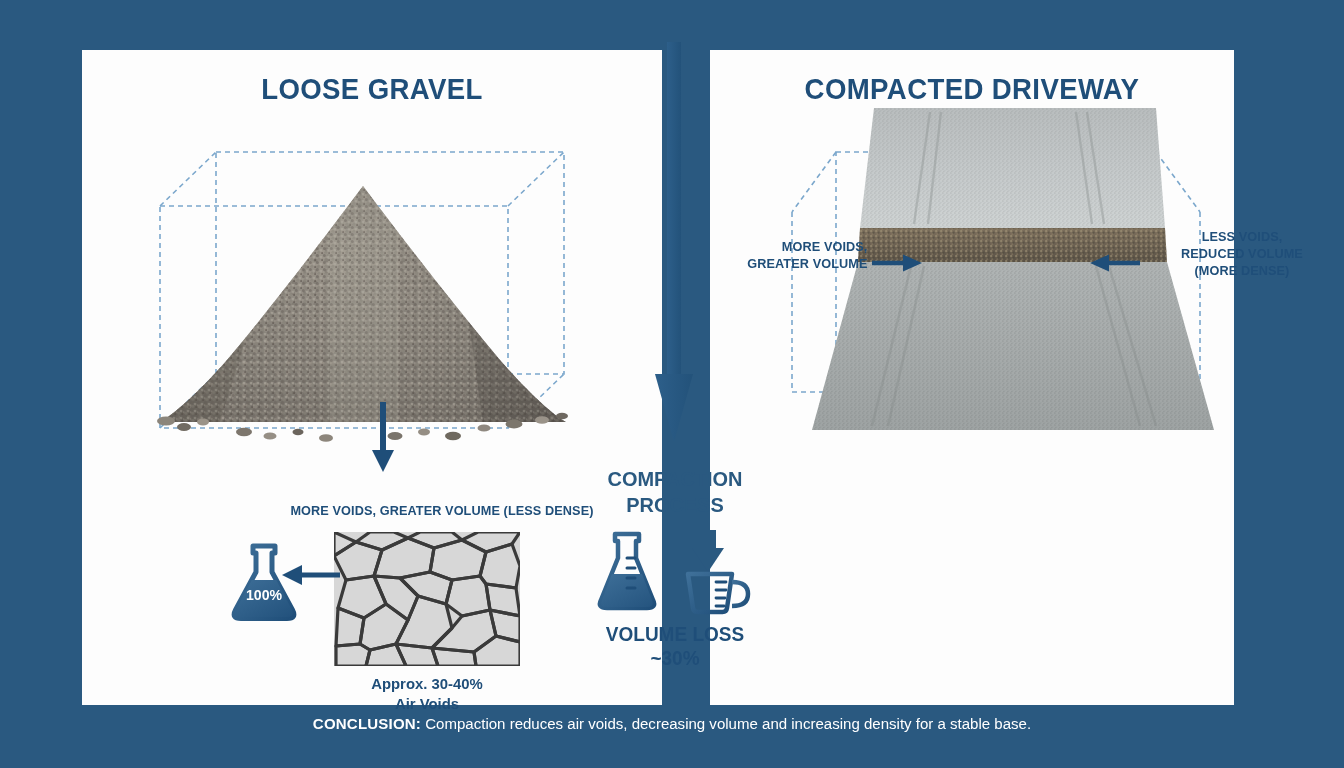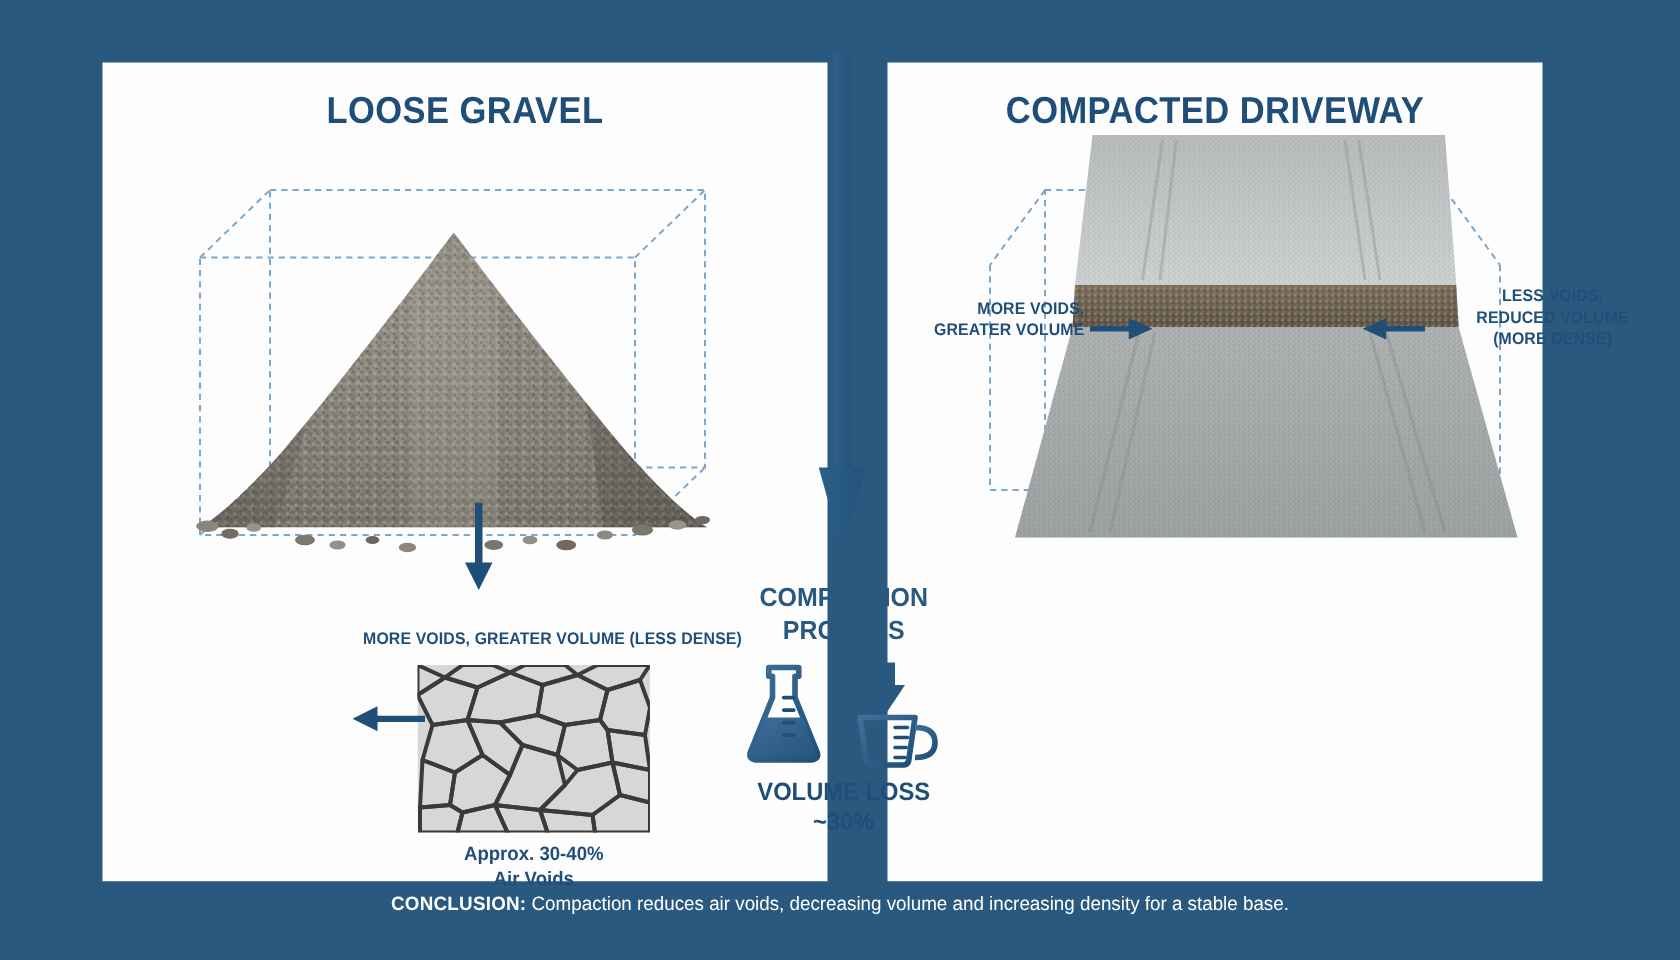--- a/index.html
+++ b/index.html
@@ -236,20 +236,38 @@
     </div>
 
     <div class="voidcap" id="cap-left">Approx. 30-40%
 Air Voids</div>
 
     <svg class="sidearrow" id="sidearrow-left" viewBox="0 0 58 26">
       <path d="M58 13 L16 13" stroke="#1f4e79" stroke-width="5" fill="none"></path>
       <path d="M0 13 L20 3 L20 23 Z" fill="#1f4e79"></path>
     </svg>
 
+    <div id="flask-left">
+      <svg width="72" height="80" viewBox="0 0 72 80">
+        <defs>
+          <linearGradient id="flaskG1" x1="0" y1="0" x2="1" y2="1">
+            <stop offset="0%" stop-color="#3f7099"></stop>
+            <stop offset="100%" stop-color="#1f4e79"></stop>
+          </linearGradient>
+          <clipPath id="flaskBody1">
+            <path d="M28 10 L28 30 L8 68 Q5 75 13 75 L59 75 Q67 75 64 68 L44 30 L44 10 Z"></path>
+          </clipPath>
+        </defs>
+        <path d="M25 4 L47 4 L47 11 L44 11 L44 30 L64.5 68 Q69 76.5 59 76.5 L13 76.5 Q3 76.5 7.5 68 L28 30 L28 11 L25 11 Z" fill="none" stroke="url(#flaskG1)" stroke-width="5" stroke-linejoin="round"></path>
+        <g clip-path="url(#flaskBody1)">
+          <rect x="0" y="38" width="72" height="42" fill="url(#flaskG1)"></rect>
+        </g>
+      </svg>
+      <div class="flask-pct" id="flask-left-pct">100%</div>
+    </div>
 
     <div class="anno" id="anno-more-voids-left">MORE VOIDS, GREATER VOLUME (LESS DENSE)</div>
   </div>
 
   <div class="panel" id="panel-right">
 
     <div class="panel-title">COMPACTED DRIVEWAY</div>
 
     <div class="dashbox" style="left:78px;top:92px;">
       <svg width="450" height="300" viewBox="0 0 450 300">

